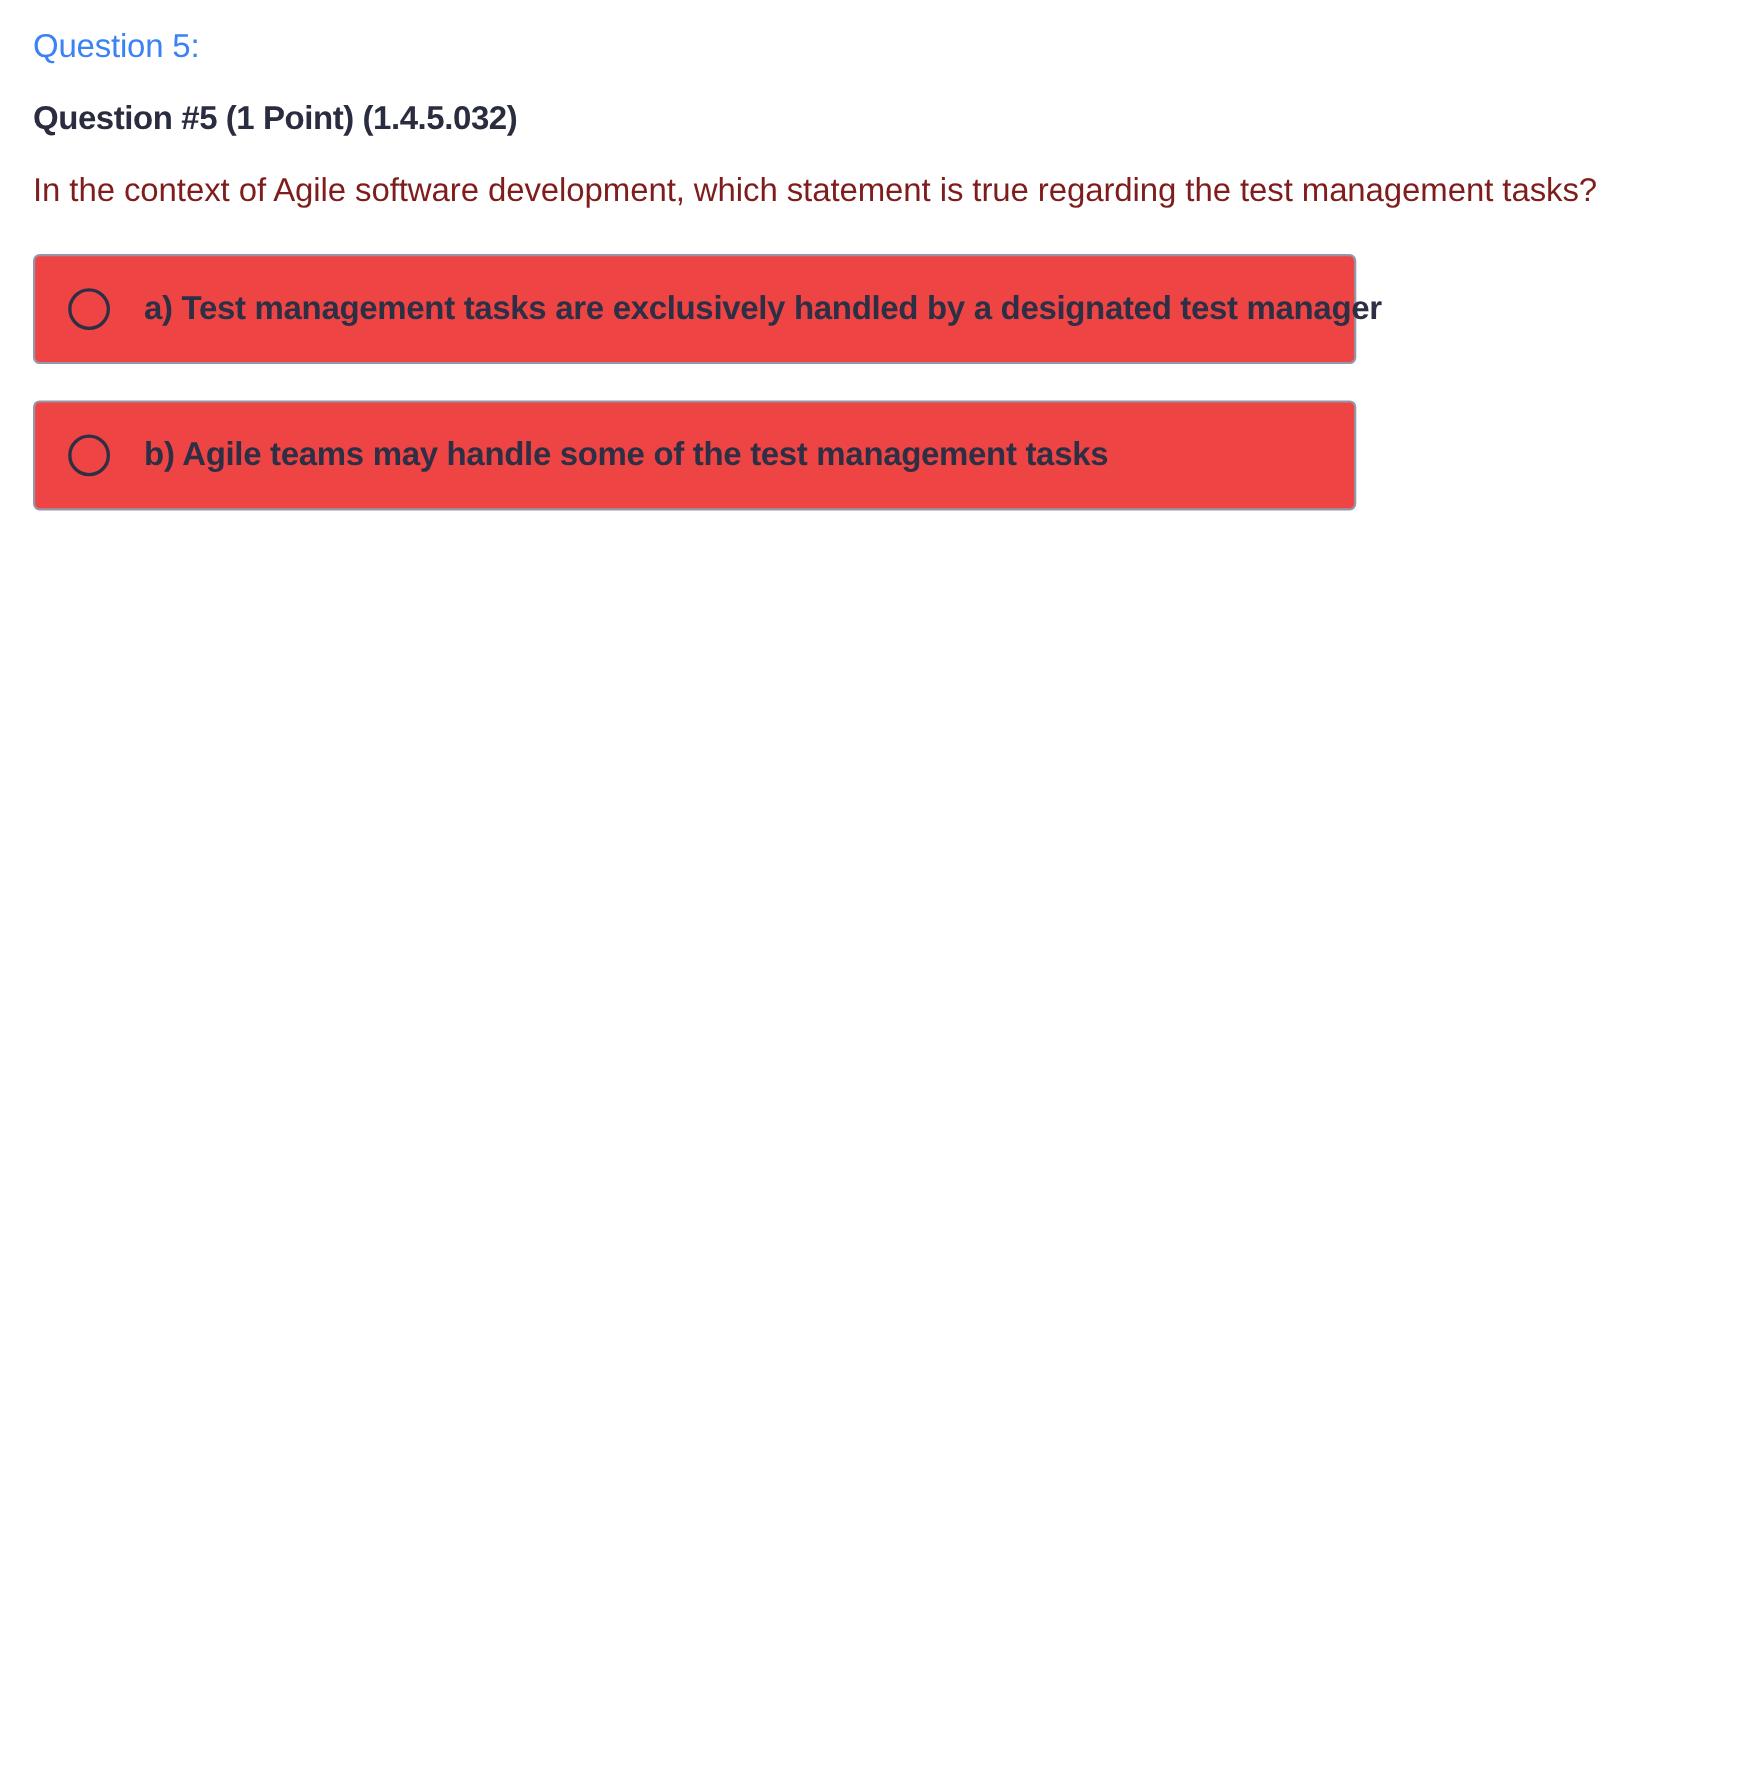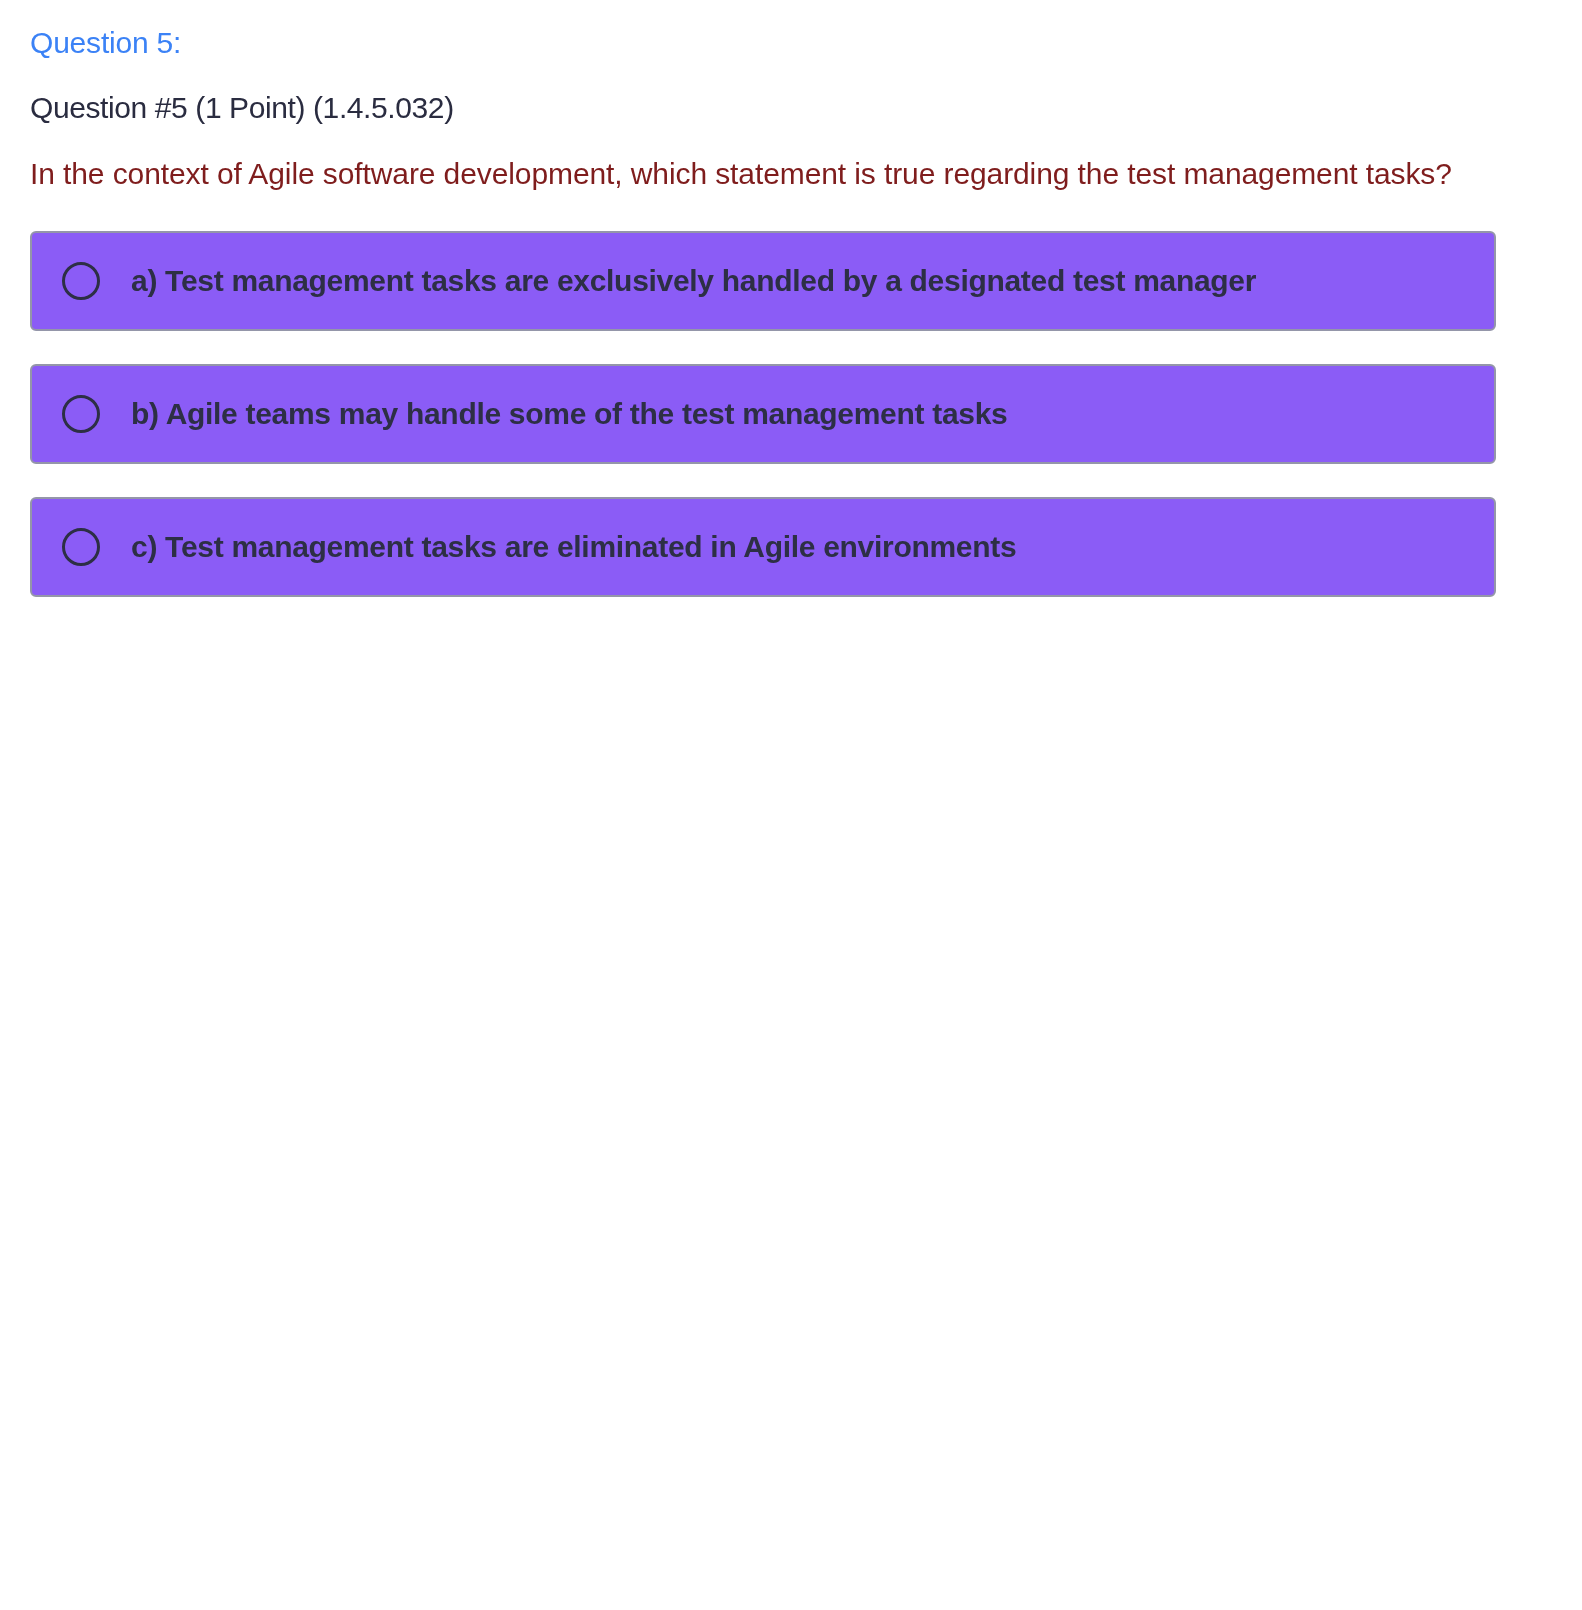--- a/index.html
+++ b/index.html
@@ -23,21 +23,21 @@
     font-weight: 300;
     color: #3b82f6;
     line-height: 38px;
     letter-spacing: -0.2px;
   }
   .q-header {
     position: absolute;
     left: 30px;
     top: 89px;
     font-size: 30px;
-    font-weight: 400;
+    font-weight: 700;
     color: #2a2c40;
     line-height: 38px;
     letter-spacing: -0.4px;
   }
   .q-text {
     position: absolute;
     left: 30px;
     top: 155px;
     font-size: 30px;
     font-weight: 300;
@@ -47,28 +47,28 @@
     white-space: nowrap;
   }
   .options {
     position: absolute;
     left: 30px;
     top: 231px;
     width: 1487px;
   }
   .option {
     box-sizing: border-box;
-    width: 1466px;
+    width: 1203px;
     height: 100px;
     border: 2px solid #9496a9;
     border-radius: 6px;
     margin-bottom: 33px;
     display: flex;
     align-items: center;
-    background: #8b5cf6;
+    background: #ef4444;
     cursor: pointer;
   }
   .radio {
     box-sizing: border-box;
     width: 38px;
     height: 38px;
     border: 3.5px solid #2d2f45;
     border-radius: 50%;
     margin-left: 30px;
     margin-right: 31px;
@@ -91,17 +91,13 @@
 
 <div class="options">
   <div class="option">
     <span class="radio"></span>
     <span class="opt-label">a) Test management tasks are exclusively handled by a designated test manager</span>
   </div>
   <div class="option">
     <span class="radio"></span>
     <span class="opt-label">b) Agile teams may handle some of the test management tasks</span>
   </div>
-  <div class="option">
-    <span class="radio"></span>
-    <span class="opt-label">c) Test management tasks are eliminated in Agile environments</span>
-  </div>
 </div>
 
 </body></html>

